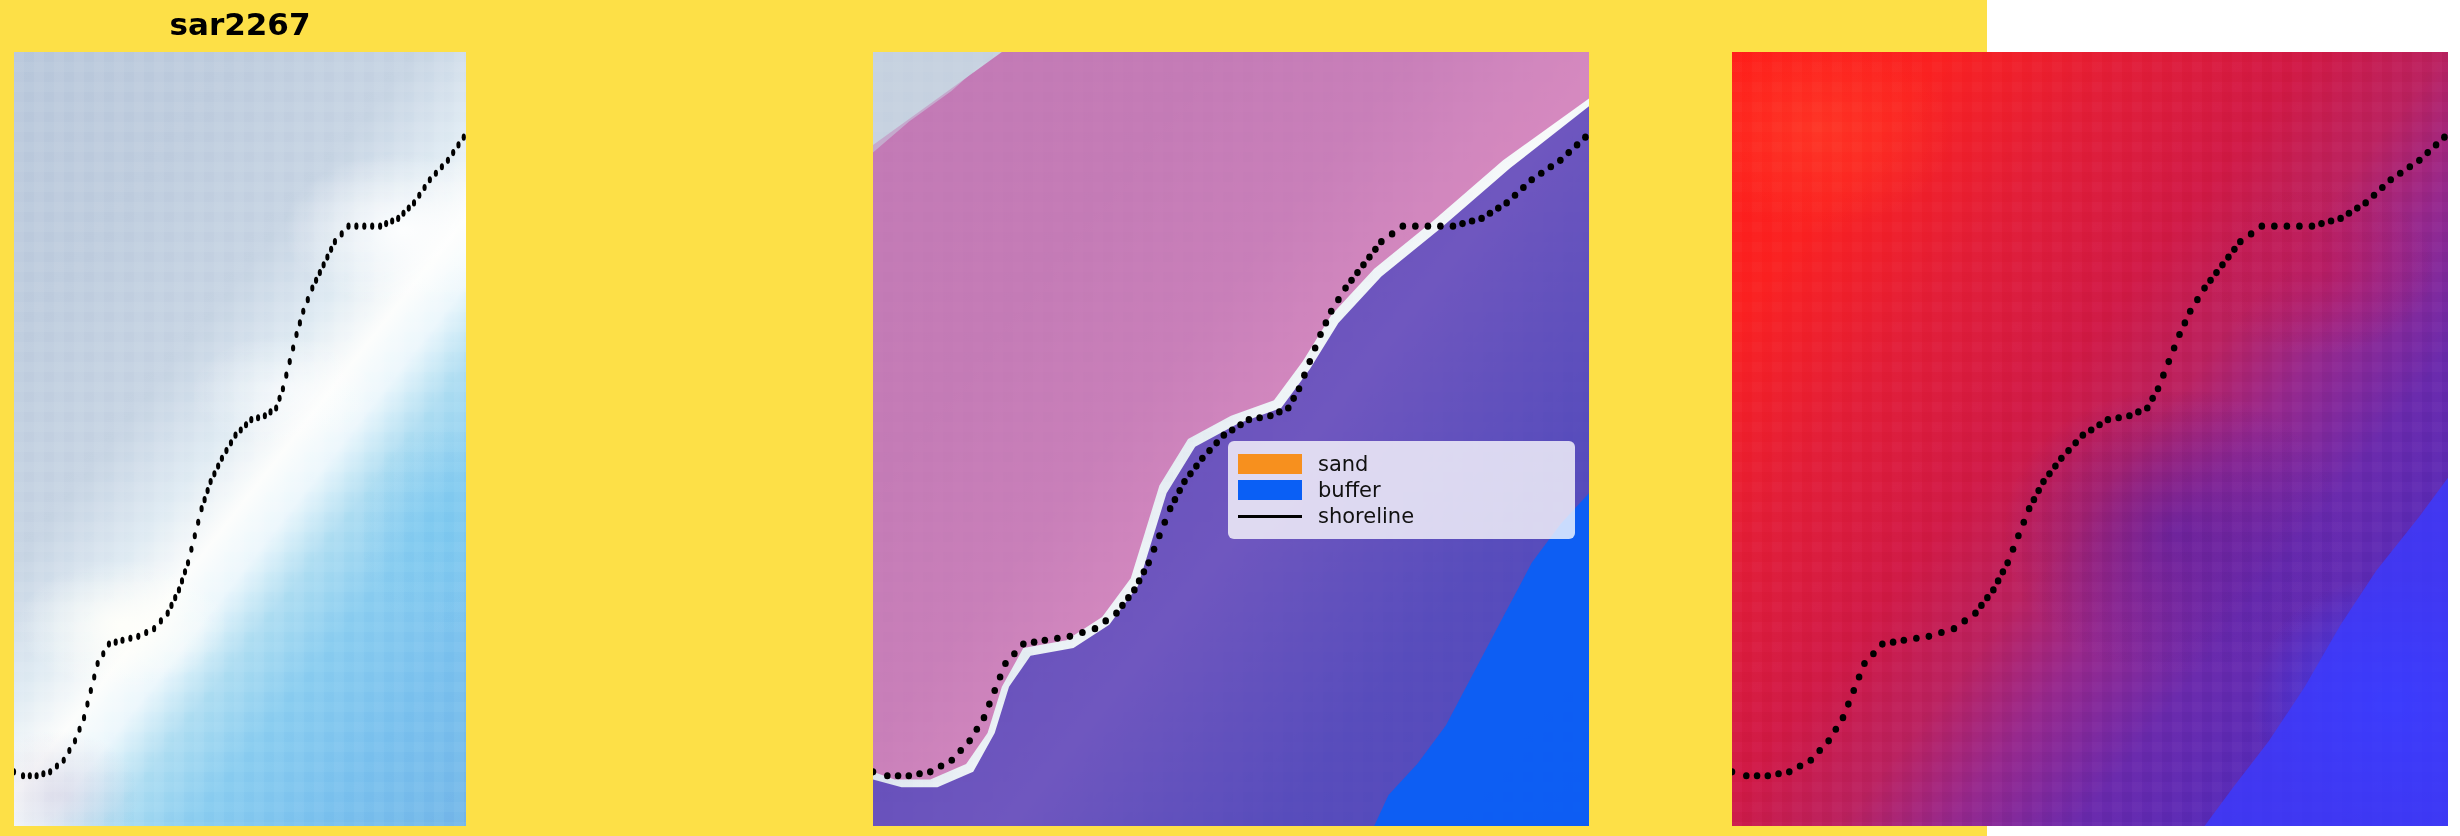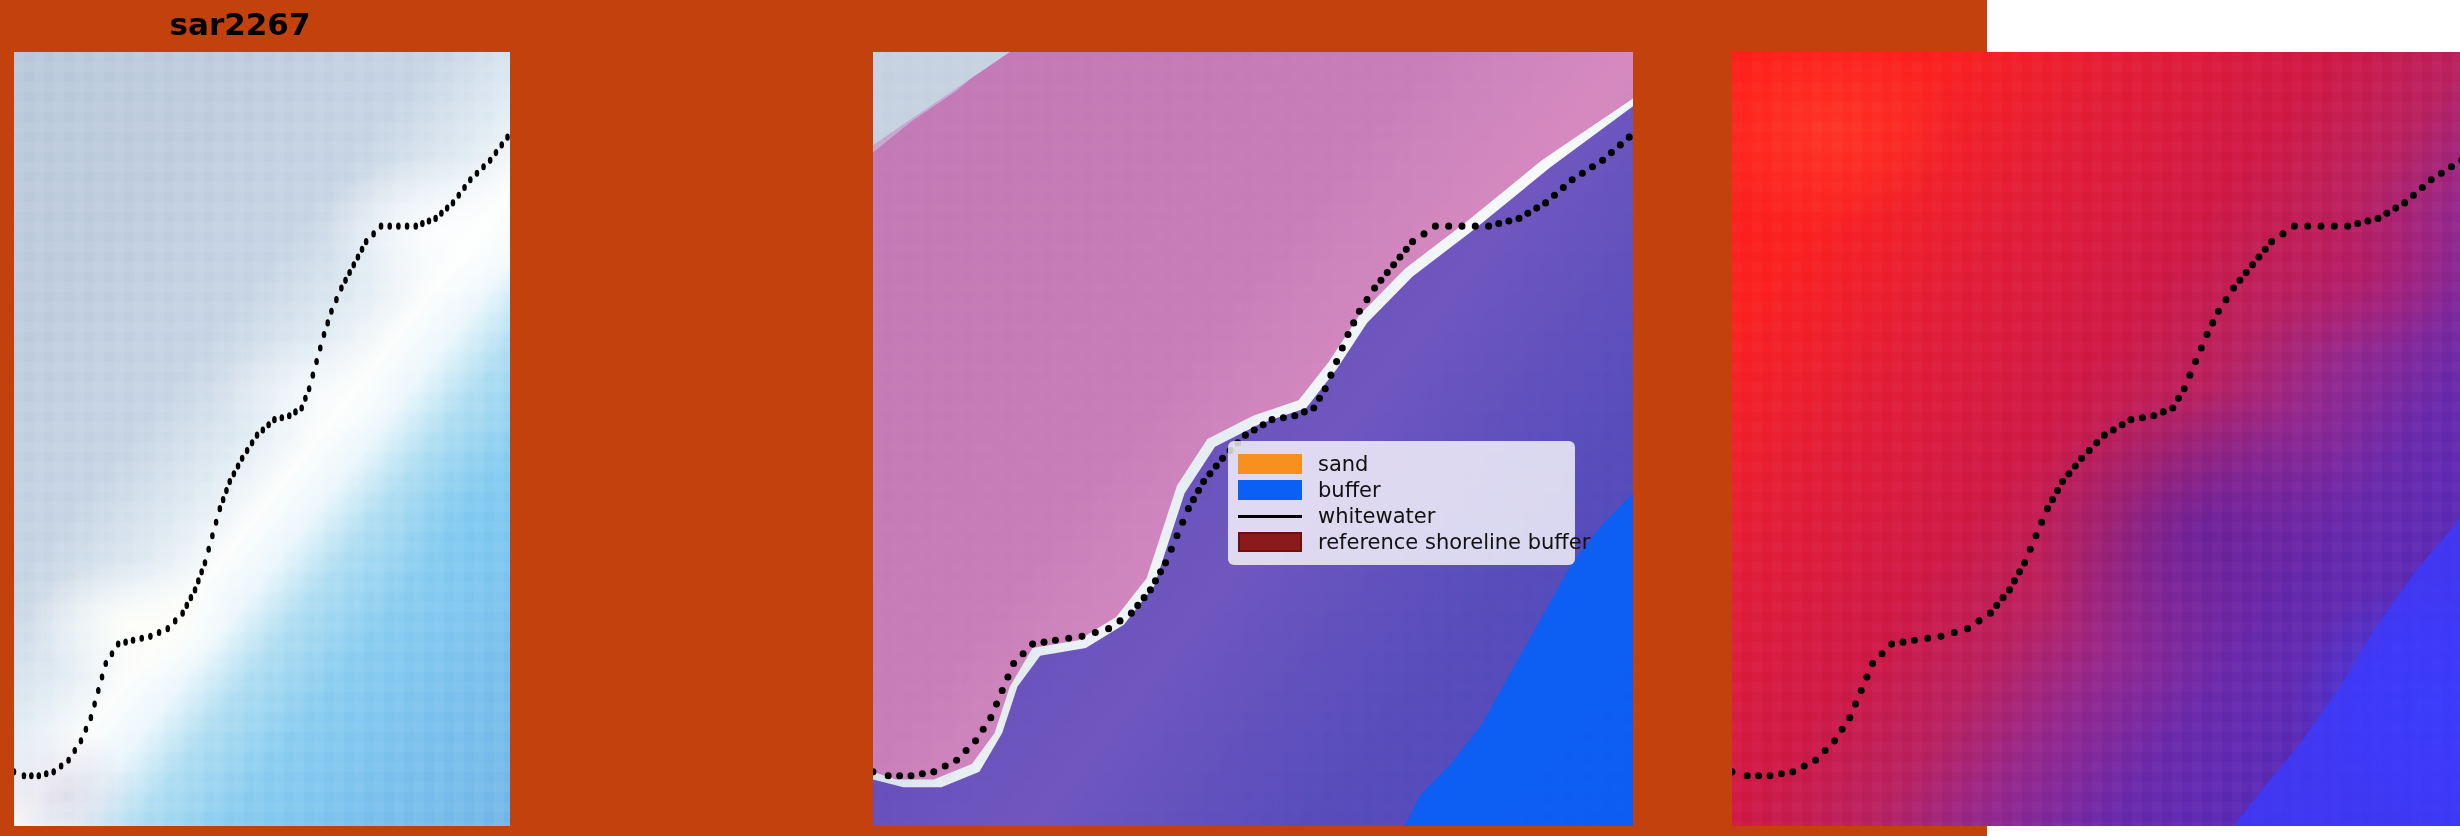--- a/index.html
+++ b/index.html
@@ -1,22 +1,22 @@
 <!DOCTYPE html>
 <html><head>
 <meta charset="utf-8">
 <title>shoreline detection figure</title>
 <style>
   html,body{margin:0;padding:0;background:#ffffff;}
   body{width:2460px;height:836px;overflow:hidden;
        font-family:"DejaVu Sans","Liberation Sans",sans-serif;}
 
-  .figure{position:relative;width:1987px;height:836px;background:#c2410c;}
-
-  .panel{position:absolute;top:52px;width:716px;height:774px;overflow:hidden;padding-left:44px;}
+  .figure{position:relative;width:1987px;height:836px;background:#fde047;}
+
+  .panel{position:absolute;top:52px;width:716px;height:774px;overflow:hidden;}
   #panel-1{left:14px;width:452px;}
   #panel-2{left:873px;}
   #panel-3{left:1732px;}
 
   .panel-title{position:absolute;top:4px;height:40px;line-height:40px;
       text-align:center;font-weight:bold;font-size:31px;color:#000;
       letter-spacing:0px;}
   #title-1{left:14px;width:452px;}
   #title-2{left:873px;width:716px;}
   #title-3{left:1732px;width:716px;}
@@ -328,25 +328,21 @@
         <span class="legend-label">sand</span>
       </div>
       <div class="legend-row">
         <span class="legend-key" style="background:#0a5ff5;"></span>
         <span class="legend-label">buffer</span>
       </div>
       <div class="legend-row">
         <span class="legend-line">
             <i></i>
           </span>
-        <span class="legend-label">whitewater</span>
-      </div>
-      <div class="legend-row">
-        <span class="legend-key" style="background:#8b1a1a;border:2px solid #6e0f0f;box-sizing:border-box;"></span>
-        <span class="legend-label">reference shoreline buffer</span>
+        <span class="legend-label">shoreline</span>
       </div>
     </div>
   </div>
 
   <div class="panel" id="panel-3">
     <div class="raster layer l5-base"></div>
     <div class="layer l5-shade"></div>
     <div class="layer speckle"></div>
     <svg class="vector" viewBox="0 0 100 100" preserveAspectRatio="none">
       <polygon fill="#3b3bff" fill-opacity="0.80" points="100,55 100,100 66,100 70,95 75,89 80,82 85,74 90,67 96,60"></polygon>

